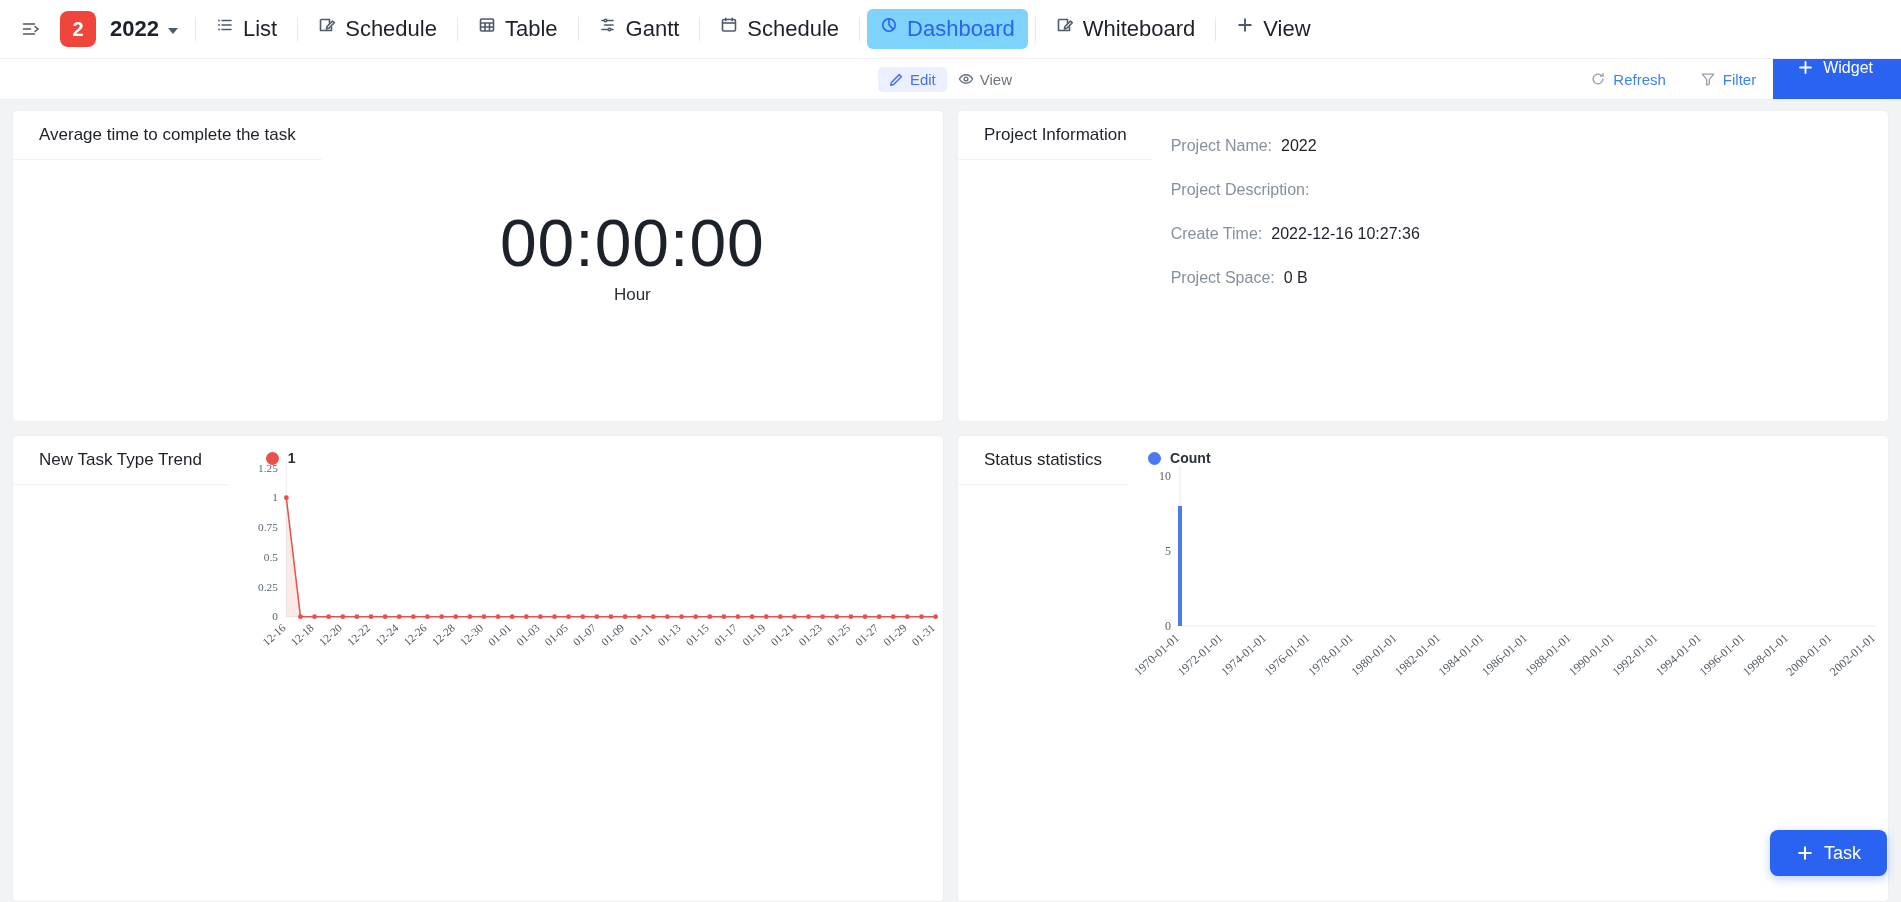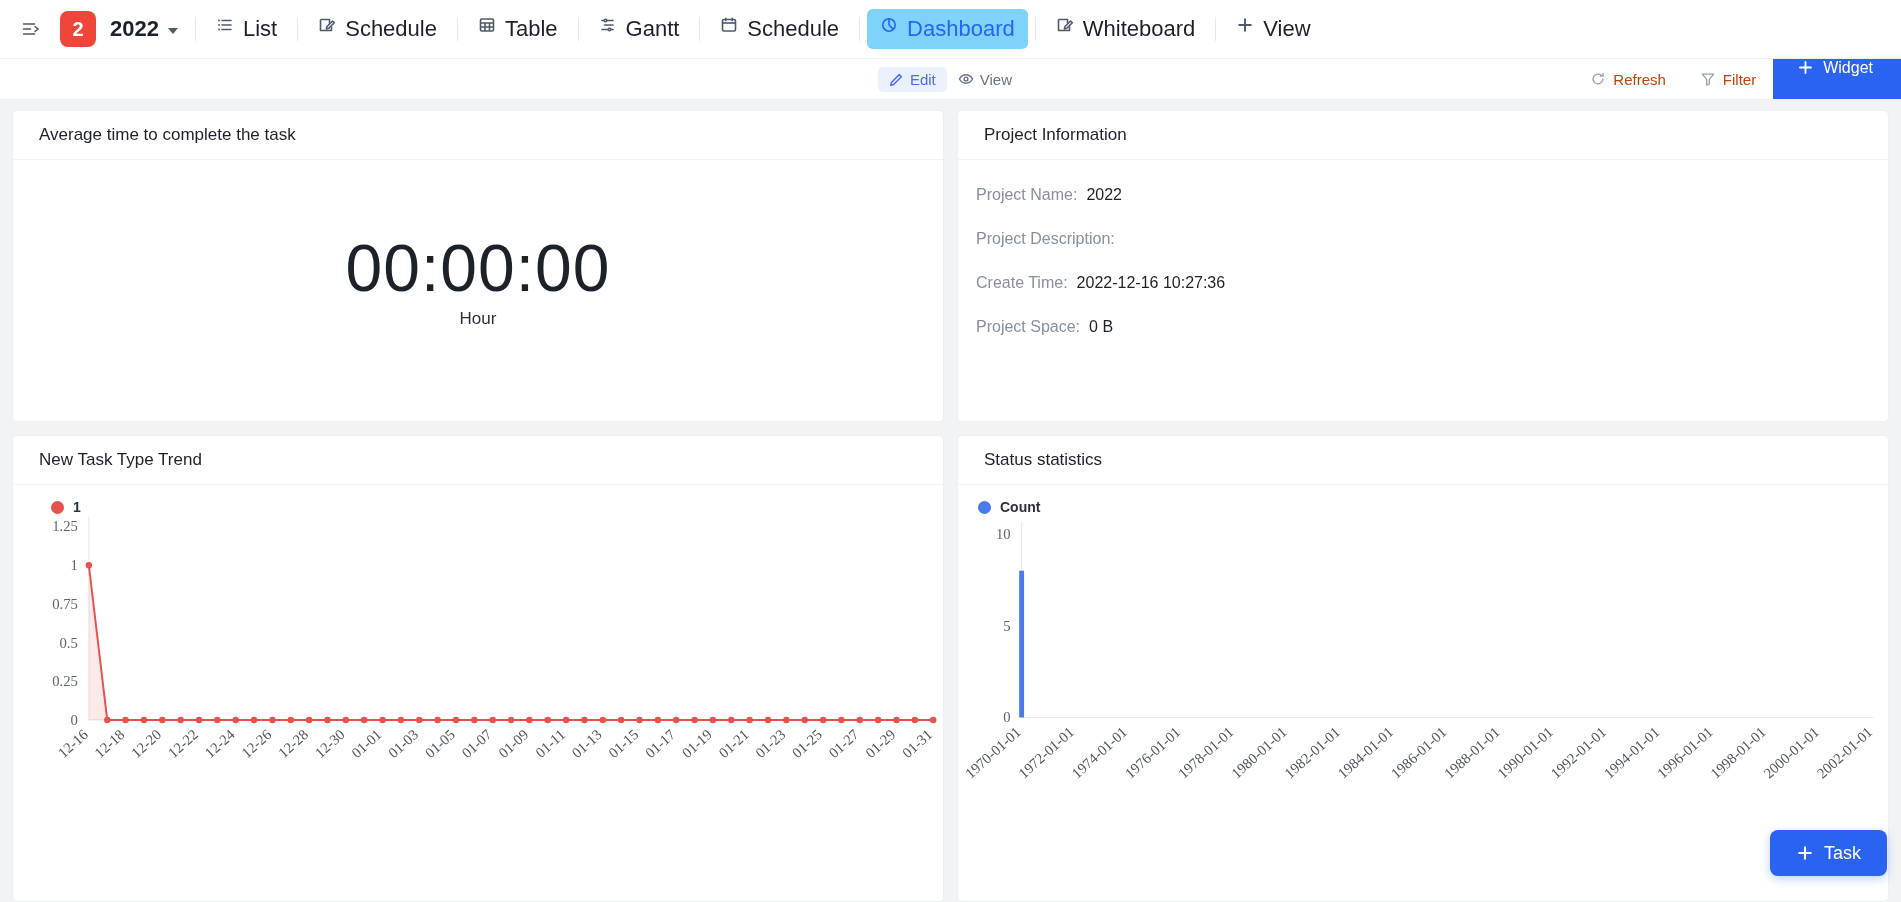--- a/index.html
+++ b/index.html
@@ -52,38 +52,38 @@
   }
   .tb-chip {
     pointer-events: auto; display: flex; align-items: center; gap: 6px;
     font-size: 15px; padding: 4px 11px; border-radius: 5px; cursor: pointer;
     color: #6b7280;
   }
   .tb-chip.active { background: #eaf0fe; color: #4a6ef0; }
   .tb-chip svg { fill: none; stroke: currentColor; stroke-width: 1.6; }
   .toolbar-right { margin-left: auto; display: flex; align-items: center; height: 100%; }
   .tb-action {
-    display: flex; align-items: center; gap: 7px; font-size: 15px; color: #c2410c;
+    display: flex; align-items: center; gap: 7px; font-size: 15px; color: #3b82f6;
     padding: 0 17px; cursor: pointer; height: 100%;
   }
   .tb-action svg { fill: none; stroke: #9aa2ad; stroke-width: 1.5; }
   .widget-btn {
     background: #2a62f2; color: #fff; font-size: 16px; display: flex; align-items: flex-start;
     gap: 9px; height: 100%; padding: 0 28px 0 24px; cursor: pointer; font-weight: 400;
   }
   .widget-btn svg { stroke: #fff; stroke-width: 2; fill: none; }
 
   
   .dash {
     padding: 10px 12px 0 12px; display: grid; grid-template-columns: 1fr 1fr;
     grid-template-rows: 312px 1fr; gap: 13px; height: calc(902px - 59px - 41px);
   }
   .card {
     background: #fff; border: 1px solid #eceff3; border-radius: 5px; display: flex;
-    flex-direction: column; overflow: hidden;
+    flex-direction: row; overflow: hidden;
   }
   .card-head {
     height: 49px; display: flex; align-items: center; padding: 0 26px;
     border-bottom: 1px solid #f0f2f5; font-size: 17px; color: #1d2129;
   }
   .card-body { flex: 1; position: relative; overflow: hidden; }
 
   
   .timer-wrap {
     height: 100%; display: flex; flex-direction: column; align-items: center;

